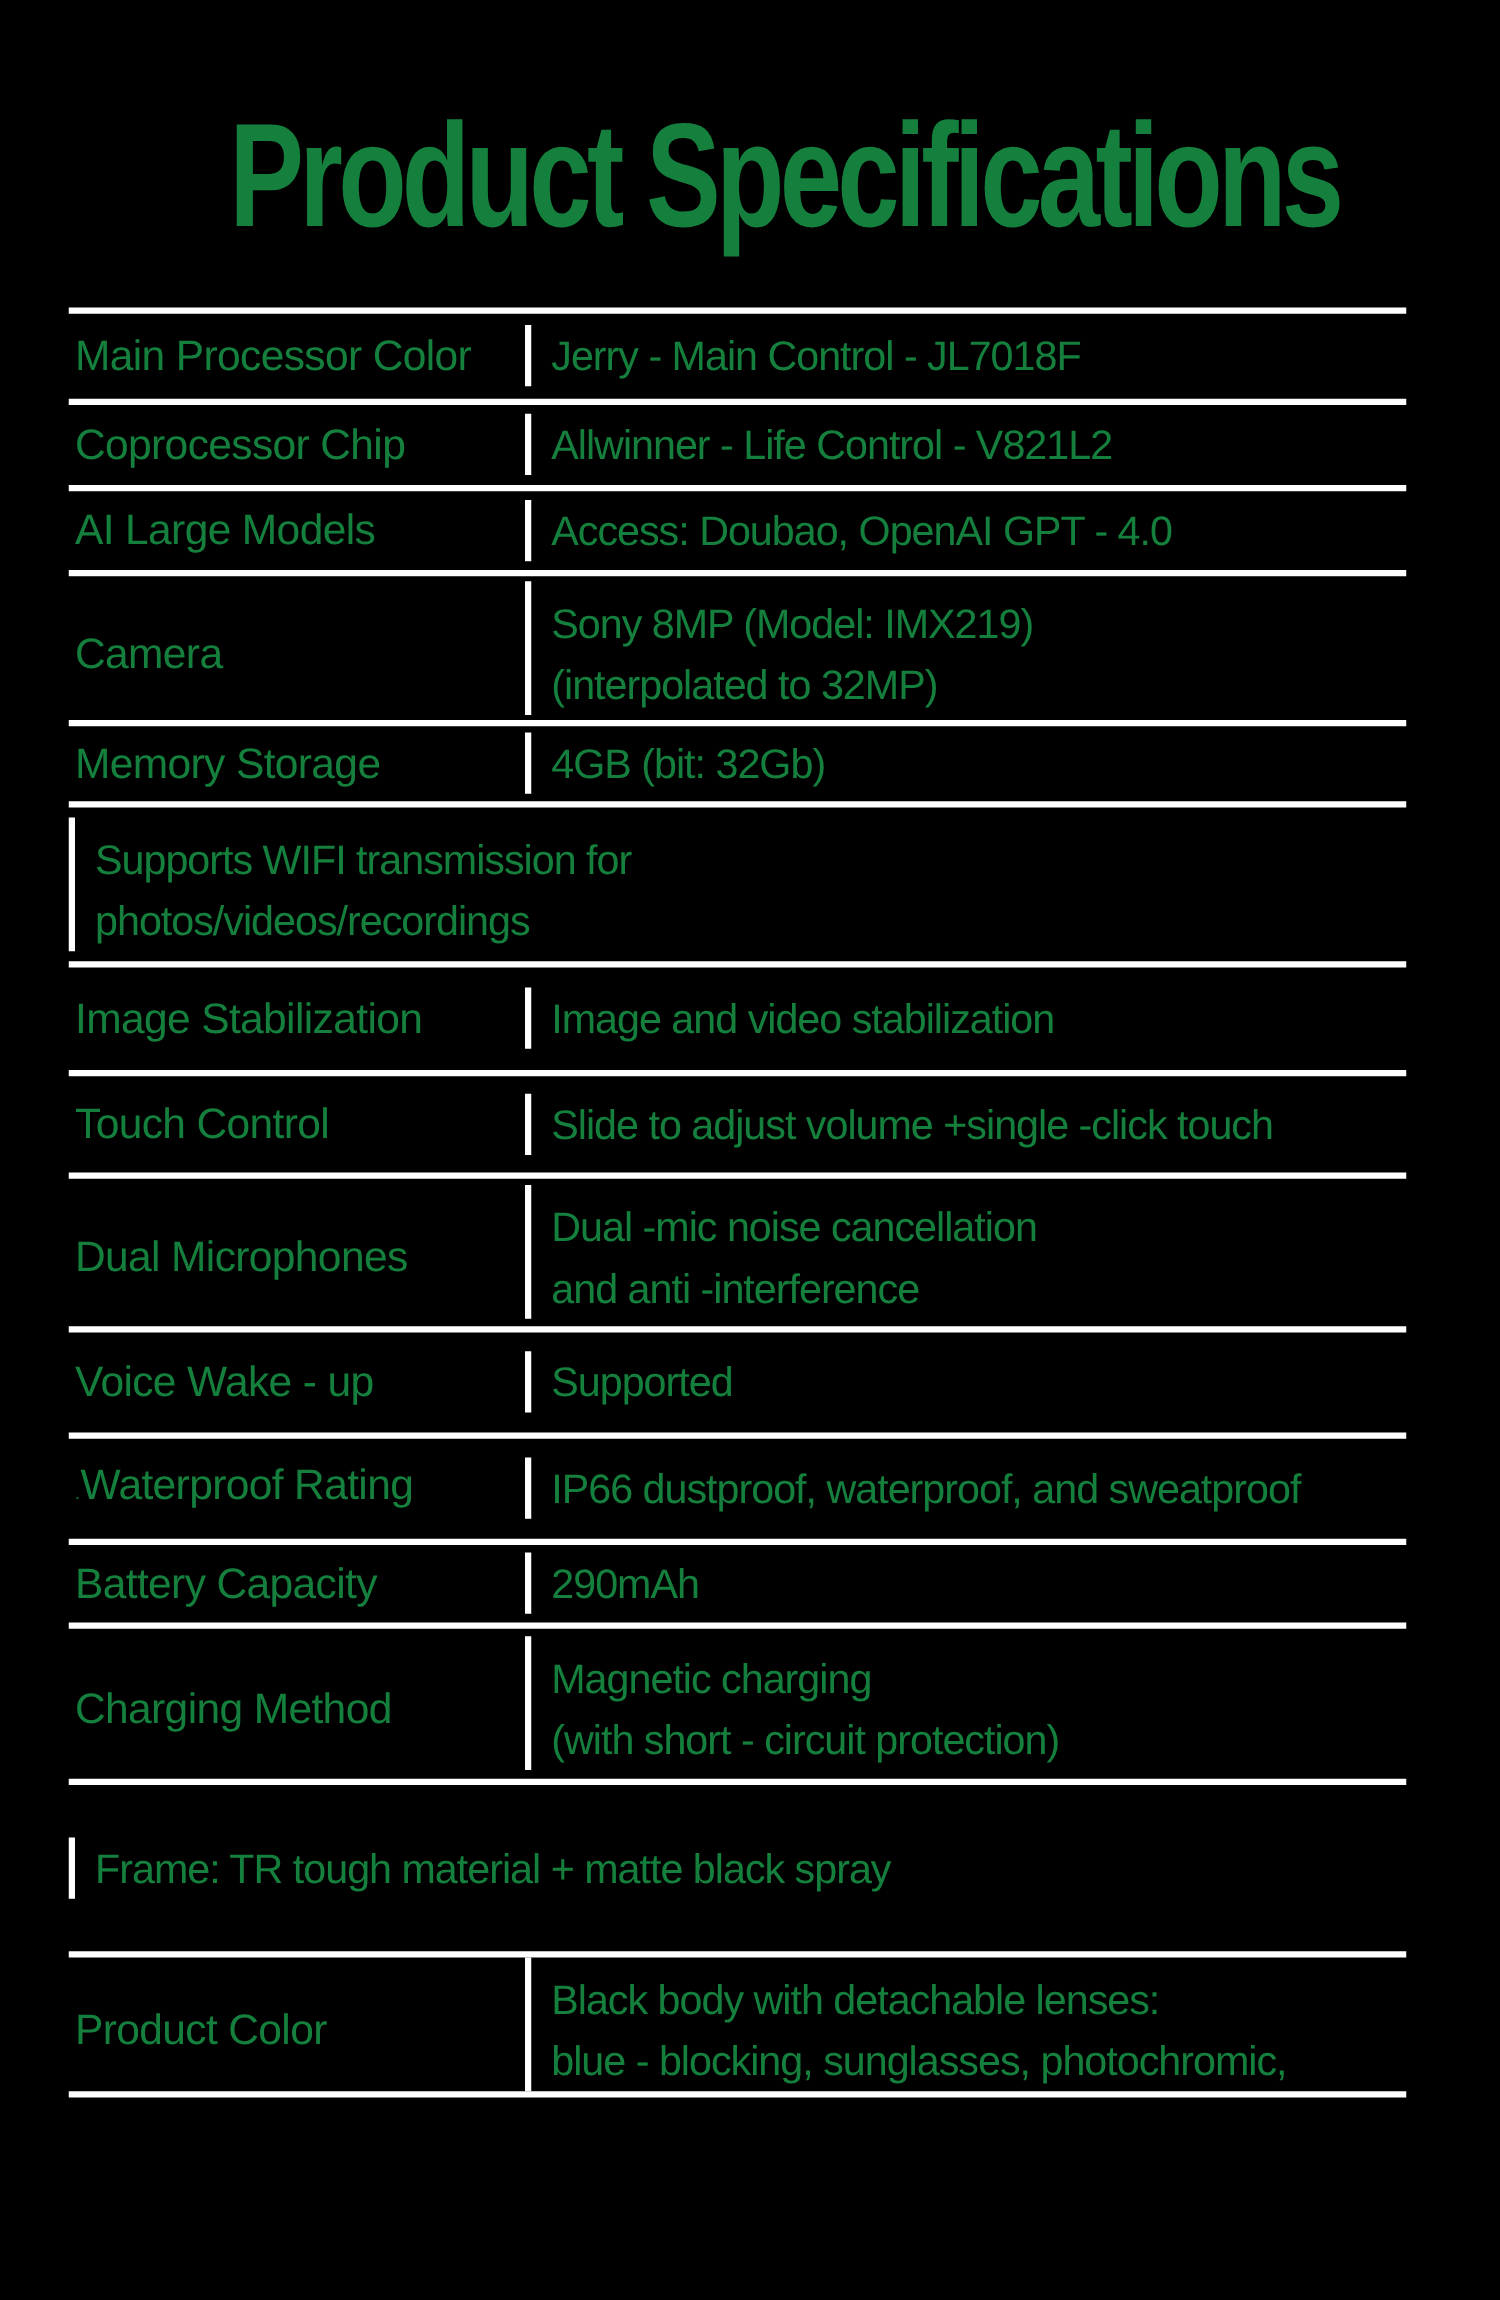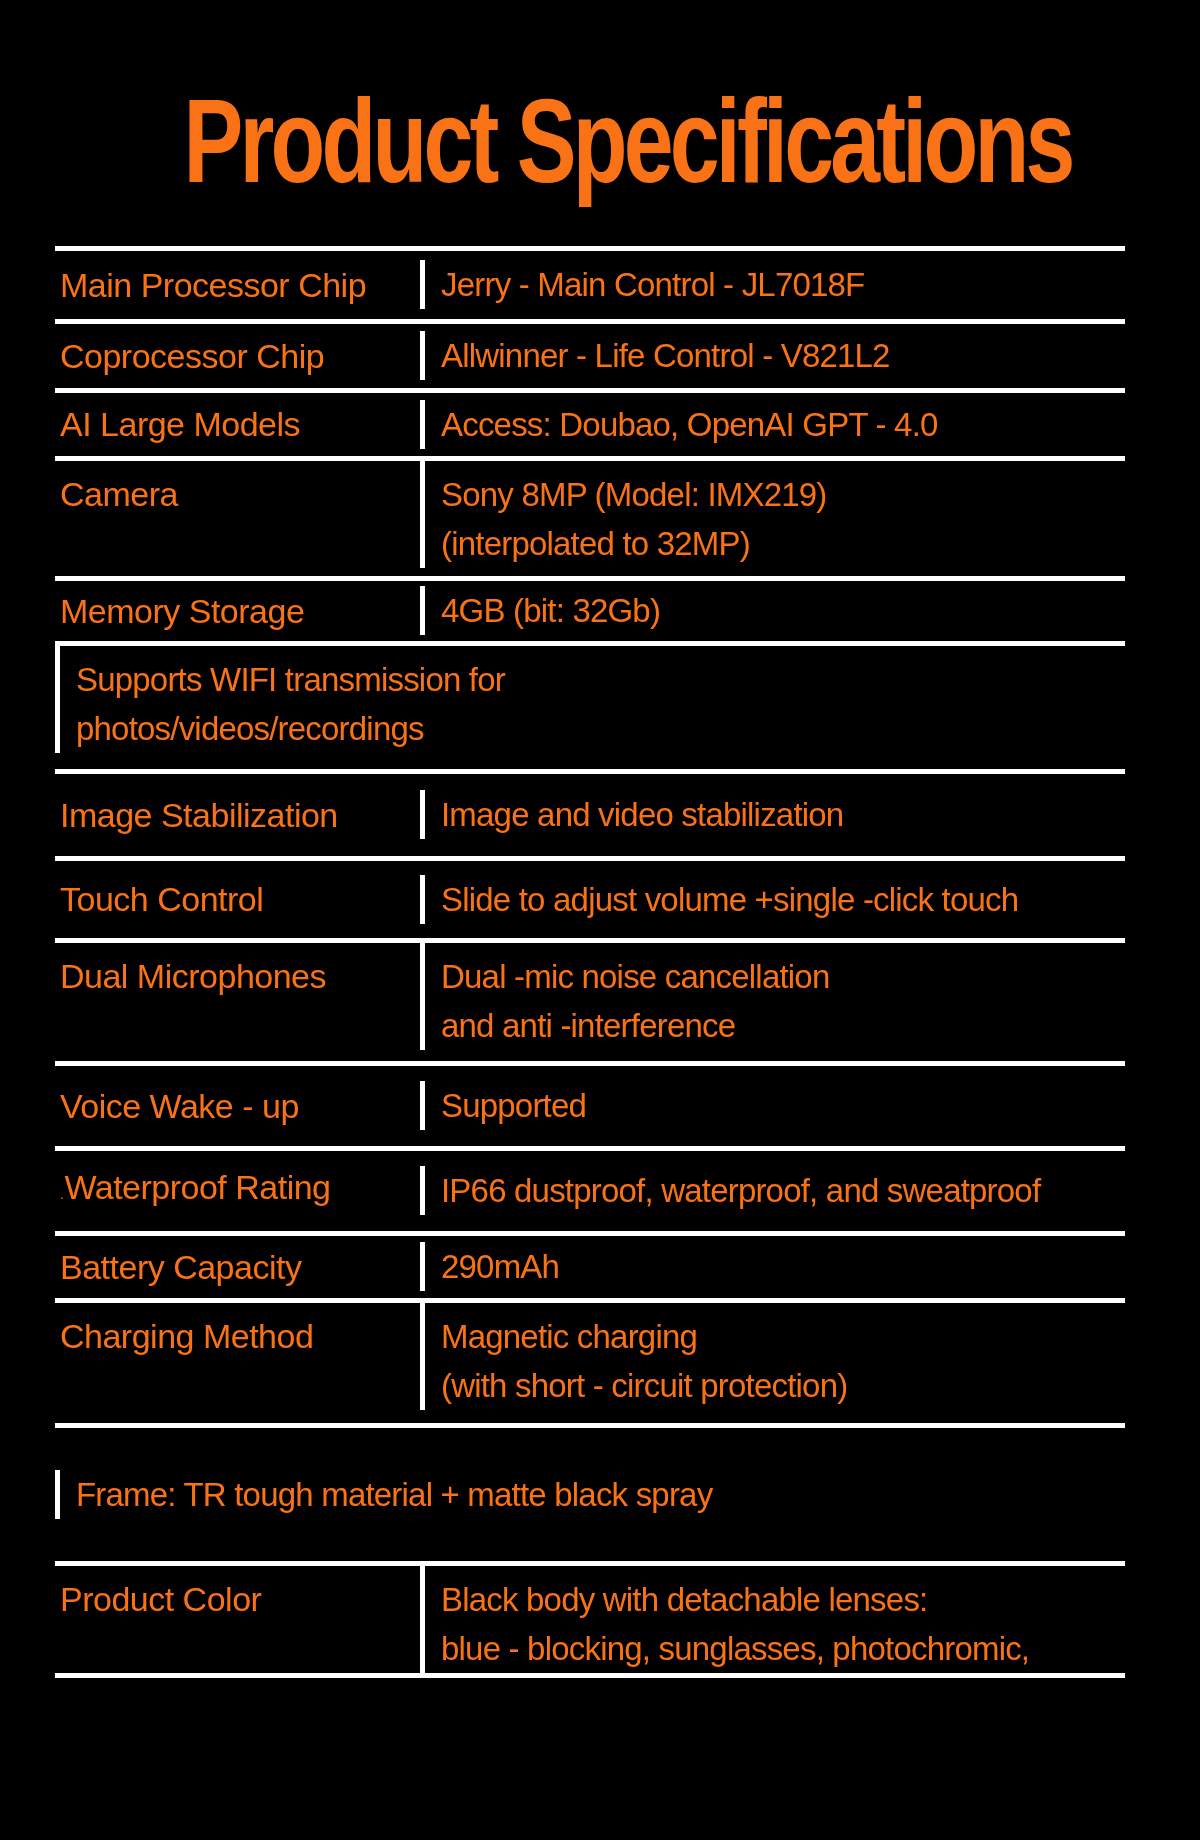--- a/index.html
+++ b/index.html
@@ -2,21 +2,21 @@
 <html><head>
 <meta charset="utf-8">
 <style>
   html,body{margin:0;padding:0;background:#000;}
   .page{
     position:relative;
     width:1200px;height:1840px;
     background:#000;
     overflow:hidden;
     font-family:"Liberation Sans","DejaVu Sans",sans-serif;
-    color:#f97316;
+    color:#15803d;
   }
   .title{
     margin:74px 0 0 55px;
     width:1070px;
     text-align:center;
     font-size:118px;
     font-weight:bold;
     line-height:1.15;
     letter-spacing:-5px;
     white-space:nowrap;
@@ -27,21 +27,21 @@
     margin:36px 0 0 55px;
     width:1070px;
     border-top:5px solid #fff;
   }
   .spec-row{
     display:flex;
     box-sizing:border-box;
     border-bottom:5px solid #fff;
     align-items:center;
   }
-  .spec-row.multi{align-items:flex-start;}
+  .spec-row.multi{align-items:center;}
   .spec-row.multi .cell{padding-top:9px;}
   .cell{box-sizing:border-box;}
   .cell.label{
     width:365px;flex-shrink:0;
     padding-left:5px;padding-right:6px;
     font-size:34px;letter-spacing:-0.5px;
     line-height:48px;
   }
   .cell.value{
     flex:1;
@@ -79,21 +79,21 @@
 </head>
 <body>
 
 <div class="page">
 
   <div class="title">Product Specifications</div>
 
   <div class="spec-table">
 
     <div class="spec-row indent">
-      <div class="cell label">Main Processor Chip</div>
+      <div class="cell label">Main Processor Color</div>
       <div class="cell value">Jerry - Main Control - JL7018F</div>
     </div>
 
     <div class="spec-row indent">
       <div class="cell label">Coprocessor Chip</div>
       <div class="cell value">Allwinner - Life Control - V821L2</div>
     </div>
 
     <div class="spec-row indent">
       <div class="cell label">AI Large Models</div>

